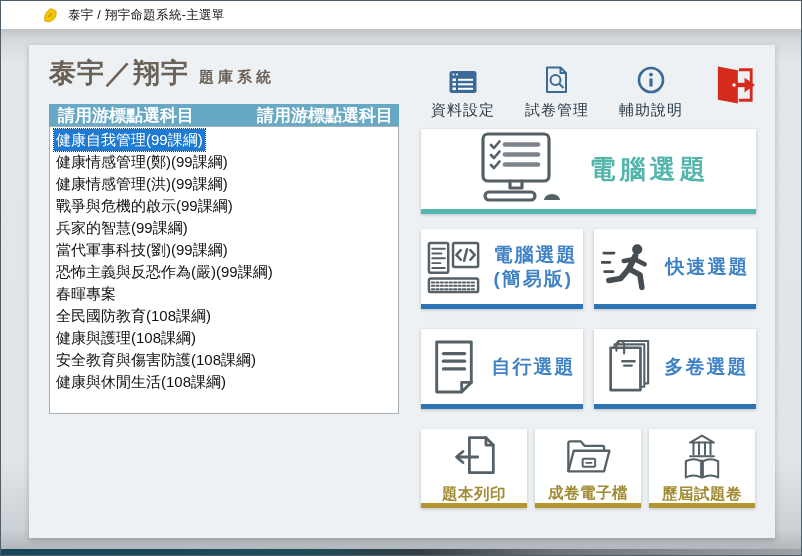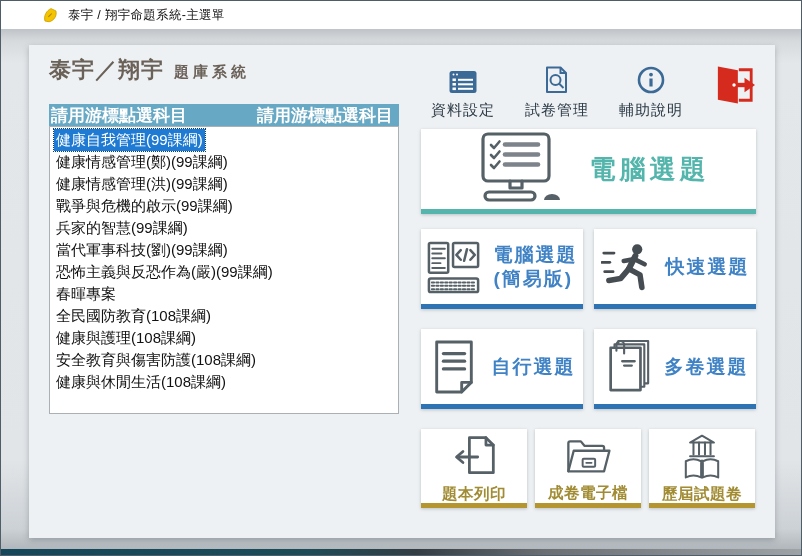--- a/index.html
+++ b/index.html
@@ -35,28 +35,28 @@
     background:linear-gradient(90deg,#15475a 0%,#1d4c58 38%,#333d43 52%,#6a6f73 68%,#9ea3a7 100%);
   }
 
   .panel{
     position:absolute; left:28px; top:16px; width:746px; height:493px;
     background:#eef1f4; box-shadow:0 2px 6px rgba(70,80,90,.35);
   }
 
   
   .brand{ position:absolute; left:20px; top:10px; white-space:nowrap; }
-  .brand .main{ font-size:22px; font-weight:bold; color:#6a6158; letter-spacing:1px; }
+  .brand .main{ font-size:27px; font-weight:bold; color:#6a6158; letter-spacing:1px; }
   .brand .sub{ font-size:15px; color:#6a6158; margin-left:10px; letter-spacing:4px; font-weight:bold; }
 
   
   .list-header{
     position:absolute; left:20px; top:59px; width:350px; height:22px;
     background:#67a9c5; color:#fff; font-weight:bold; font-size:17px;
-    display:flex; justify-content:space-between; align-items:center; padding:0 6px 0 2px;
+    display:flex; justify-content:space-between; align-items:center; padding:0 6px 0 9px;
     white-space:nowrap;
   }
   .listbox{
     position:absolute; left:20px; top:81px; width:350px; height:288px;
     background:#fff; border:1px solid #a9b1b7; overflow:hidden;
     list-style:none; padding:2px 0 8px 0; font-size:15px;
   }
   .listbox li{ line-height:22px; padding:0 4px; color:#111; white-space:nowrap; }
   .listbox li span{ display:inline-block; padding:0 2px; }
   .listbox li span.selected{

